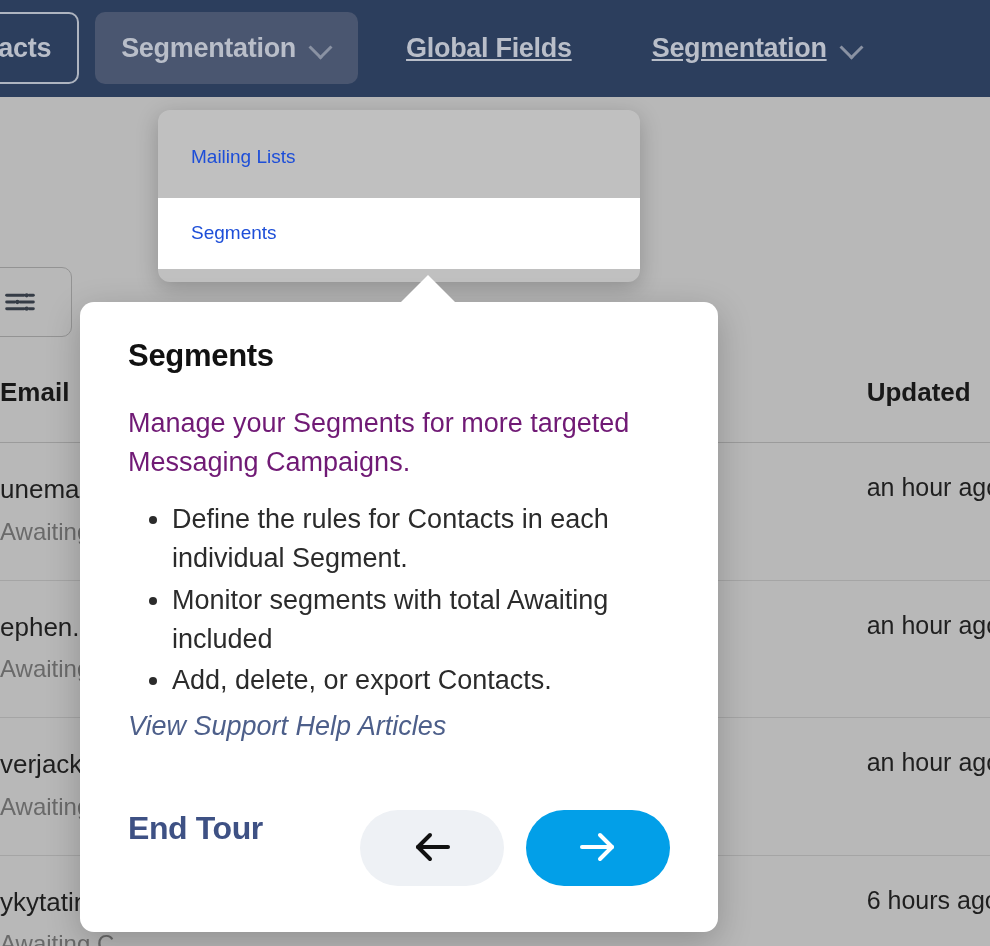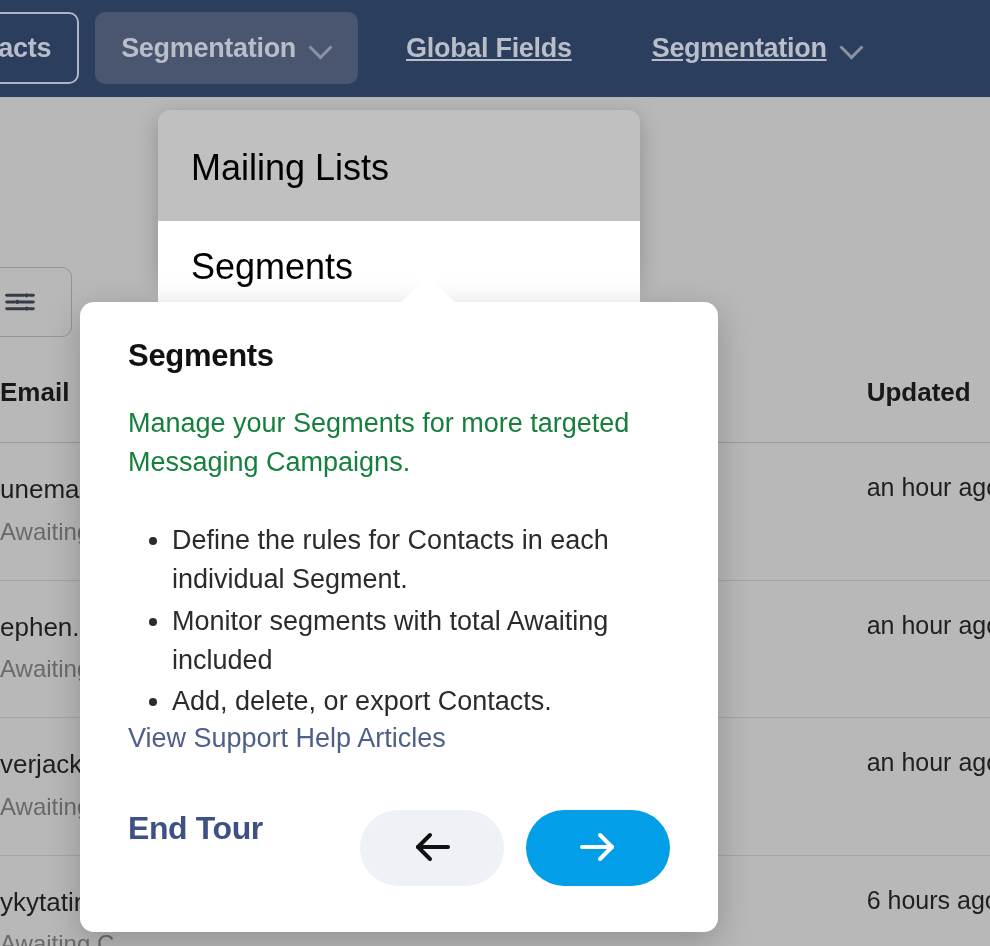--- a/index.html
+++ b/index.html
@@ -167,22 +167,22 @@
     top: 110px;
     width: 482px;
     height: 172px;
     background: rgba(255,255,255,0.12);
     border-radius: 12px;
     z-index: 14;
     padding: 28px 0 0 0;
     box-shadow: 0 6px 22px rgba(0,0,0,0.22);
   }
   .dd-item {
-    font-size: 36px;
-    color: #000000;
+    font-size: 19px;
+    color: #1d4ed8;
     padding: 6px 0 6px 33px;
     line-height: 1.35;
     cursor: pointer;
   }
   .dd-item.highlight {
     background: #ffffff;
     margin-top: 22px;
     padding-top: 22px;
     padding-bottom: 24px;
   }
@@ -211,41 +211,42 @@
   }
   .tour-title {
     font-size: 31px;
     font-weight: bold;
     color: #111111;
     letter-spacing: -0.3px;
     margin-bottom: 30px;
   }
   .tour-desc {
     font-size: 27px;
-    color: #15803d;
+    color: #701a75;
     line-height: 1.45;
-    margin-bottom: 39px;
+    margin-bottom: 18px;
   }
   .tour-list {
     list-style: disc;
     padding-left: 44px;
   }
   .tour-list li {
     font-size: 27px;
     color: #2b2b2b;
     line-height: 1.45;
     margin-bottom: 2px;
   }
   .tour-link {
     display: inline-block;
     font-size: 27px;
     color: #4d5f8a;
     text-decoration: none;
-    margin-top: 0;
-    cursor: pointer;
+    margin-top: 9px;
+    cursor: pointer;
+    font-style: italic;
   }
   .tour-footer {
     position: absolute;
     left: 48px;
     right: 48px;
     bottom: 46px;
     display: flex;
     align-items: flex-start;
     justify-content: space-between;
   }

